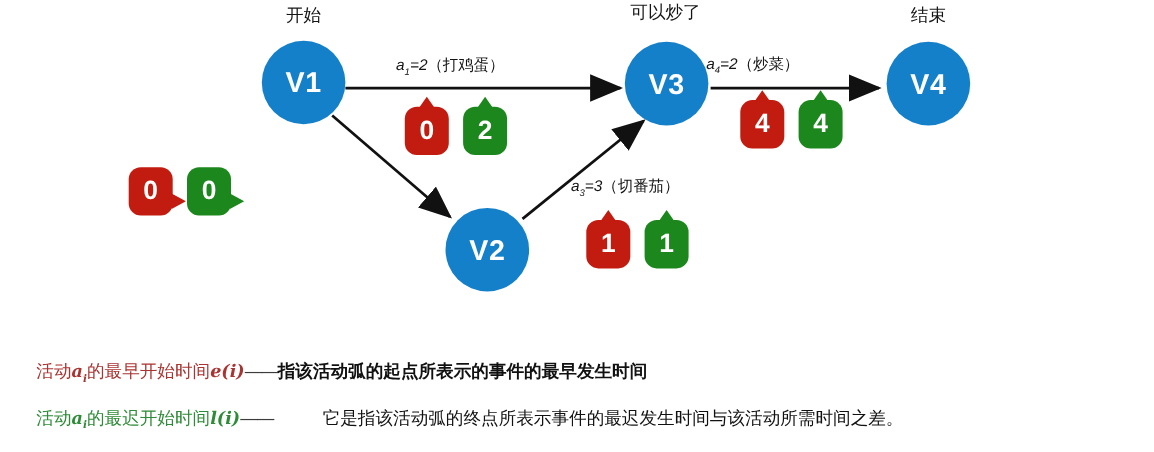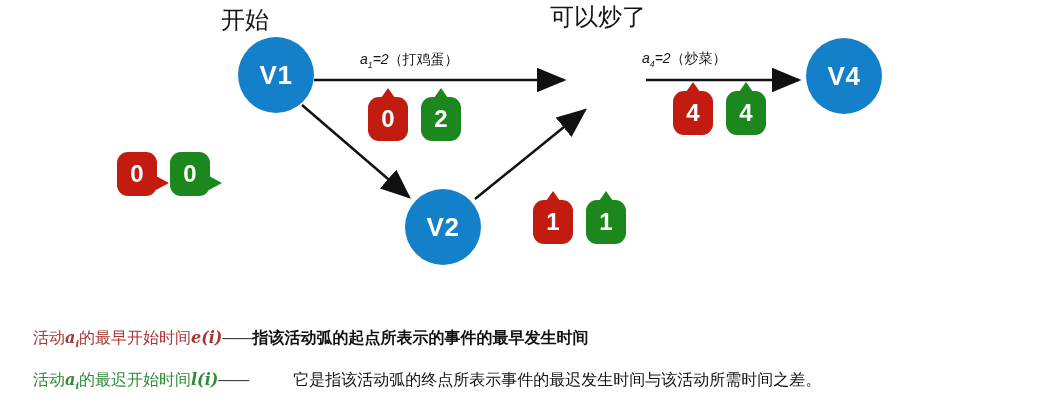--- a/index.html
+++ b/index.html
@@ -15,21 +15,21 @@
     display:flex;align-items:center;justify-content:center;
     letter-spacing:0.5px;
     text-align:right;
   }
   .v1{left:238px;top:37px;}
   .v2{left:405px;top:189px;}
   .v3{left:568px;top:38px;}
   .v4{left:806px;top:38px;}
 
   .caption{
-    position:absolute;font-size:24px;color:#141414;width:110px;text-align:left;
+    position:absolute;font-size:16px;color:#141414;width:110px;text-align:center;
   }
   .cap-v1{left:221px;top:4px;}
   .cap-v2{left:386px;top:268px;}
   .cap-v3{left:550px;top:1px;}
   .cap-v4{left:789px;top:4px;}
 
   .edge-label{position:absolute;font-size:14px;color:#141414;white-space:nowrap;}
   .edge-label .em{font-style:italic;}
   .edge-label sub{font-style:italic;font-size:0.62em;}
   .lbl-a1{left:360px;top:51px;}
@@ -86,27 +86,32 @@
       </marker>
     </defs>
     <line x1="314" y1="80" x2="564" y2="80" stroke="#111" stroke-width="2.5" marker-end="url(#ah)"></line>
     <line x1="646" y1="80" x2="799" y2="80" stroke="#111" stroke-width="2.5" marker-end="url(#ah)"></line>
     <line x1="302" y1="105" x2="409" y2="197" stroke="#111" stroke-width="2.5" marker-end="url(#ah)"></line>
     <line x1="475" y1="199" x2="585" y2="110" stroke="#111" stroke-width="2.5" marker-end="url(#ah)"></line>
   </svg>
 
   <div class="caption cap-v1">开始</div>
   <div class="caption cap-v3">可以炒了</div>
+  <div class="caption cap-v4">结束</div>
 
   <div class="node v1">V1</div>
   <div class="node v2">V2</div>
+  <div class="node v3">V3</div>
   <div class="node v4">V4</div>
 
   <div class="edge-label lbl-a1">
     <span class="em">a</span><sub>1</sub><span class="em">=2</span><span>（打鸡蛋）</span>
+  </div>
+  <div class="edge-label lbl-a3">
+    <span class="em">a</span><sub>3</sub><span class="em">=3</span><span>（切番茄）</span>
   </div>
   <div class="edge-label lbl-a4">
     <span class="em">a</span><sub>4</sub><span class="em">=2</span><span>（炒菜）</span>
   </div>
 
   <div class="badge-pair badges-a1">
     <div class="badge red tail-up">0</div>
     <div class="badge green tail-up">2</div>
   </div>
   <div class="badge-pair badges-a2">

